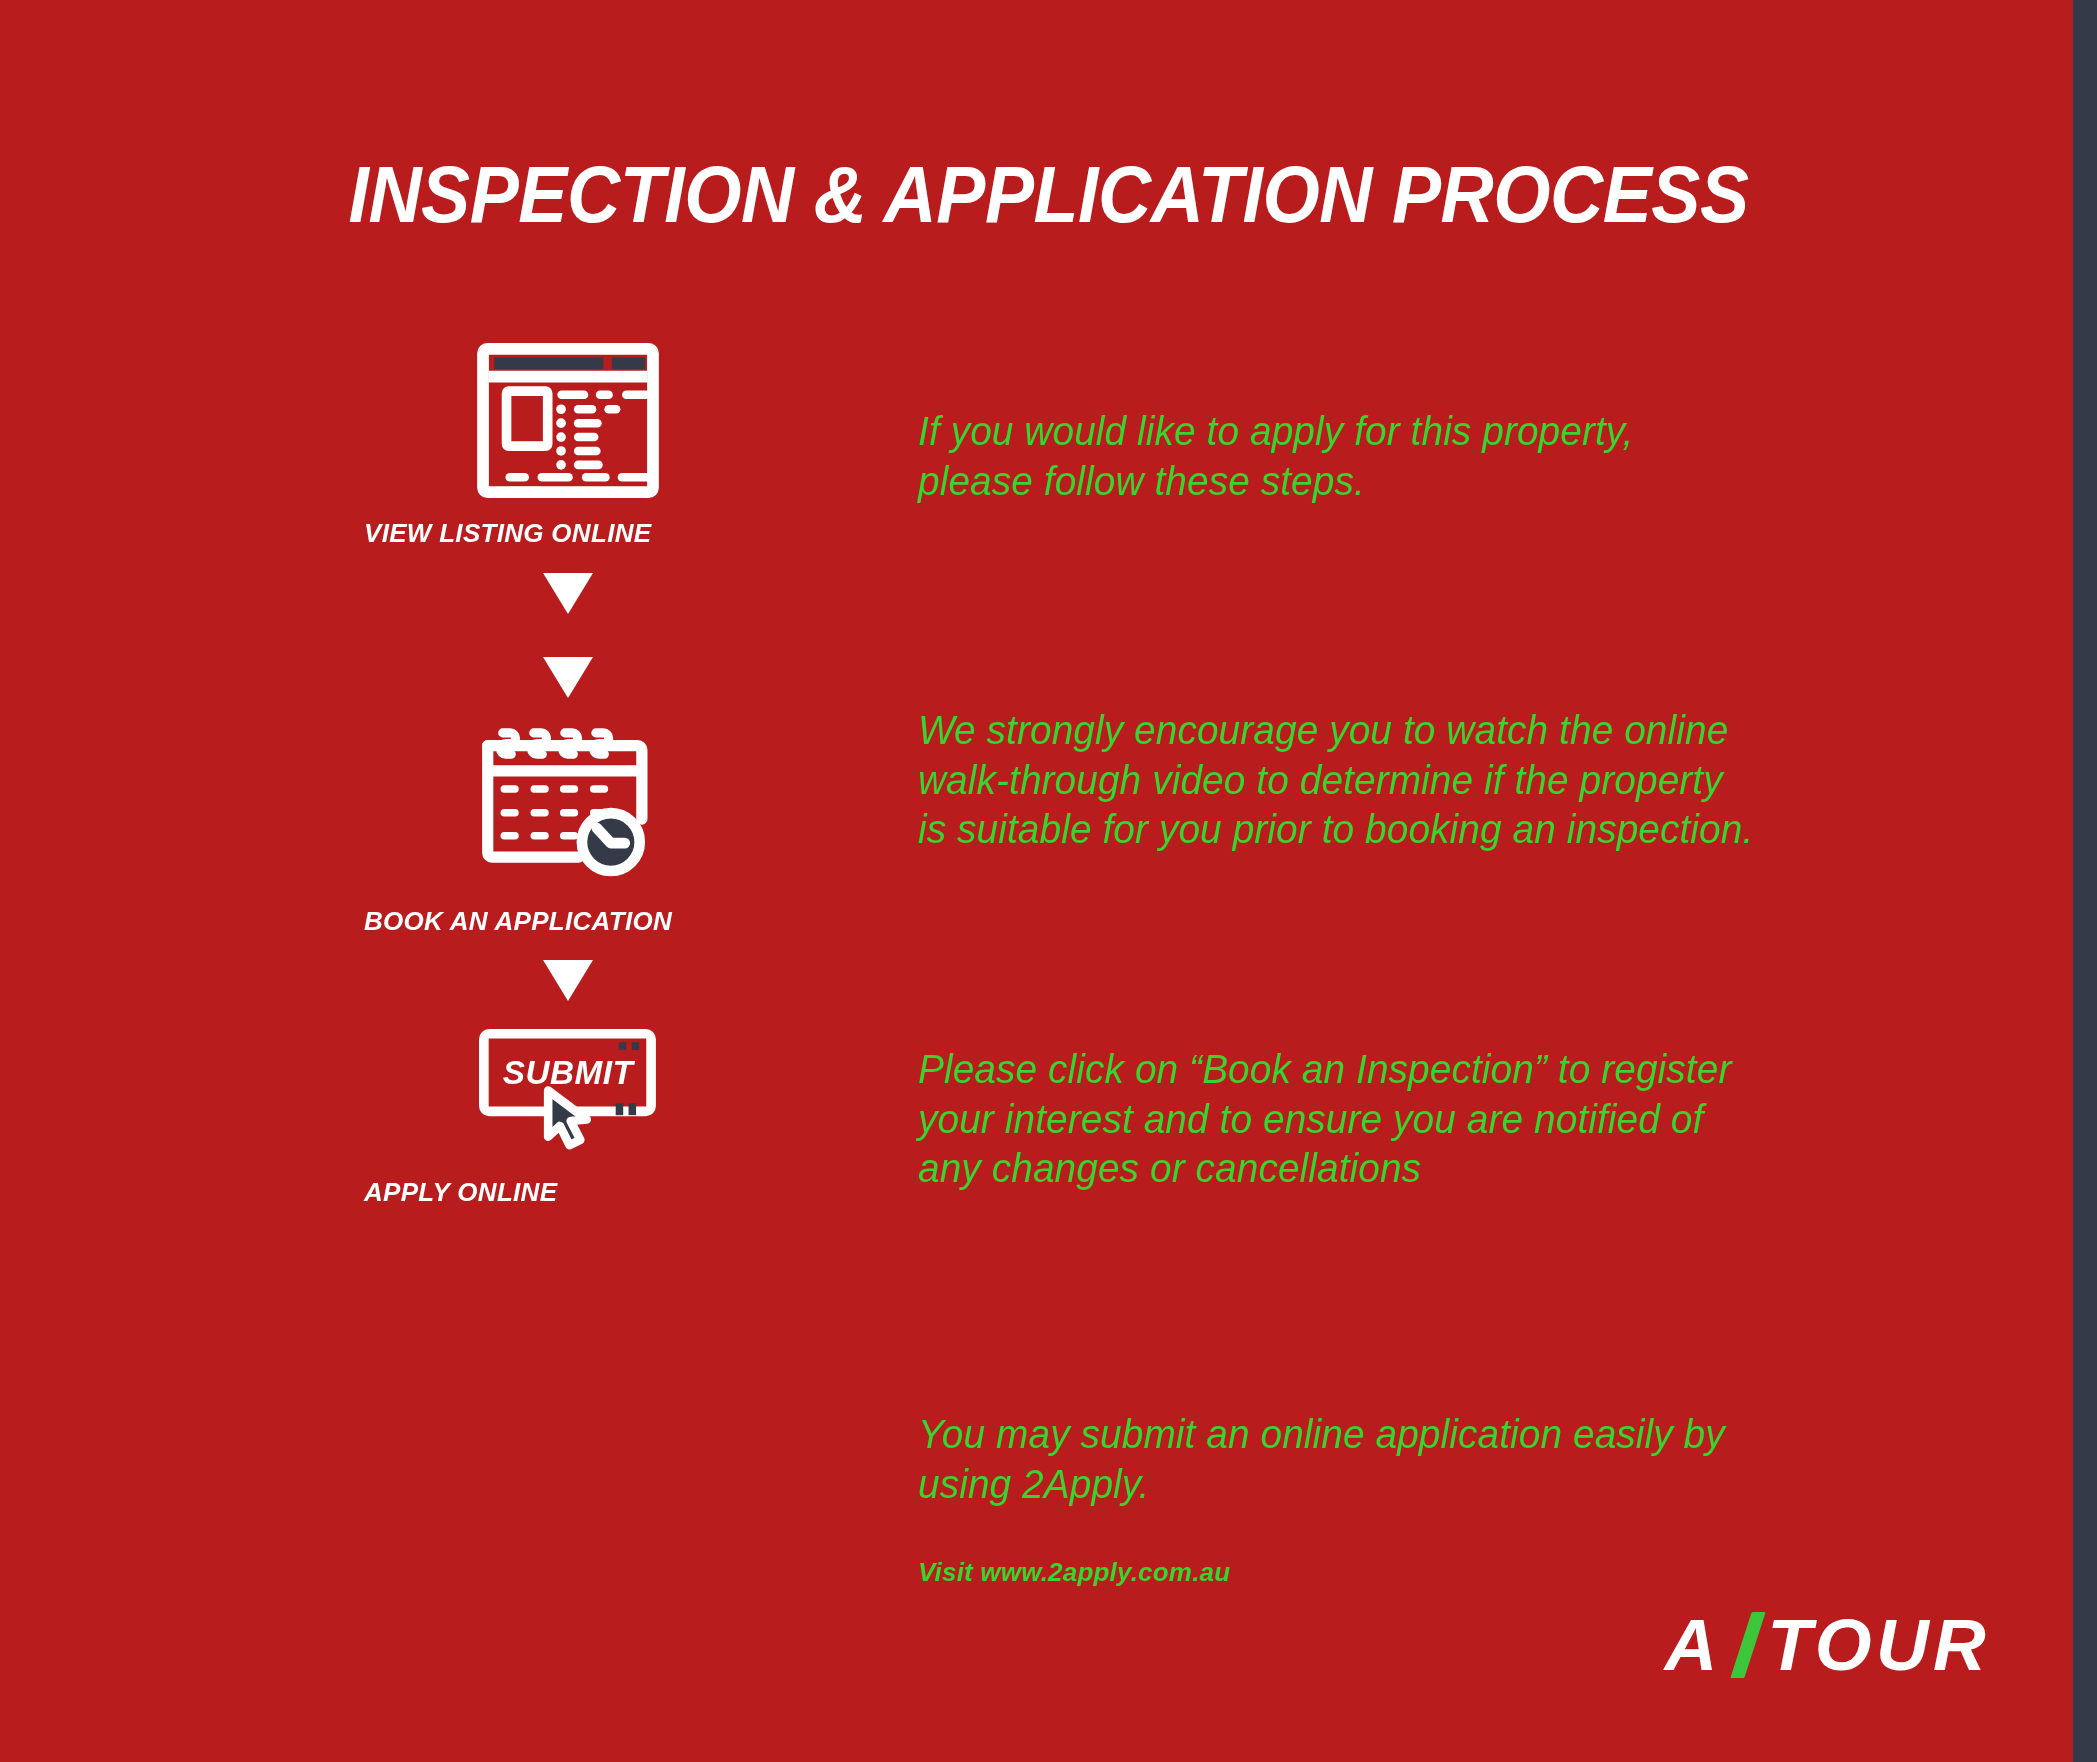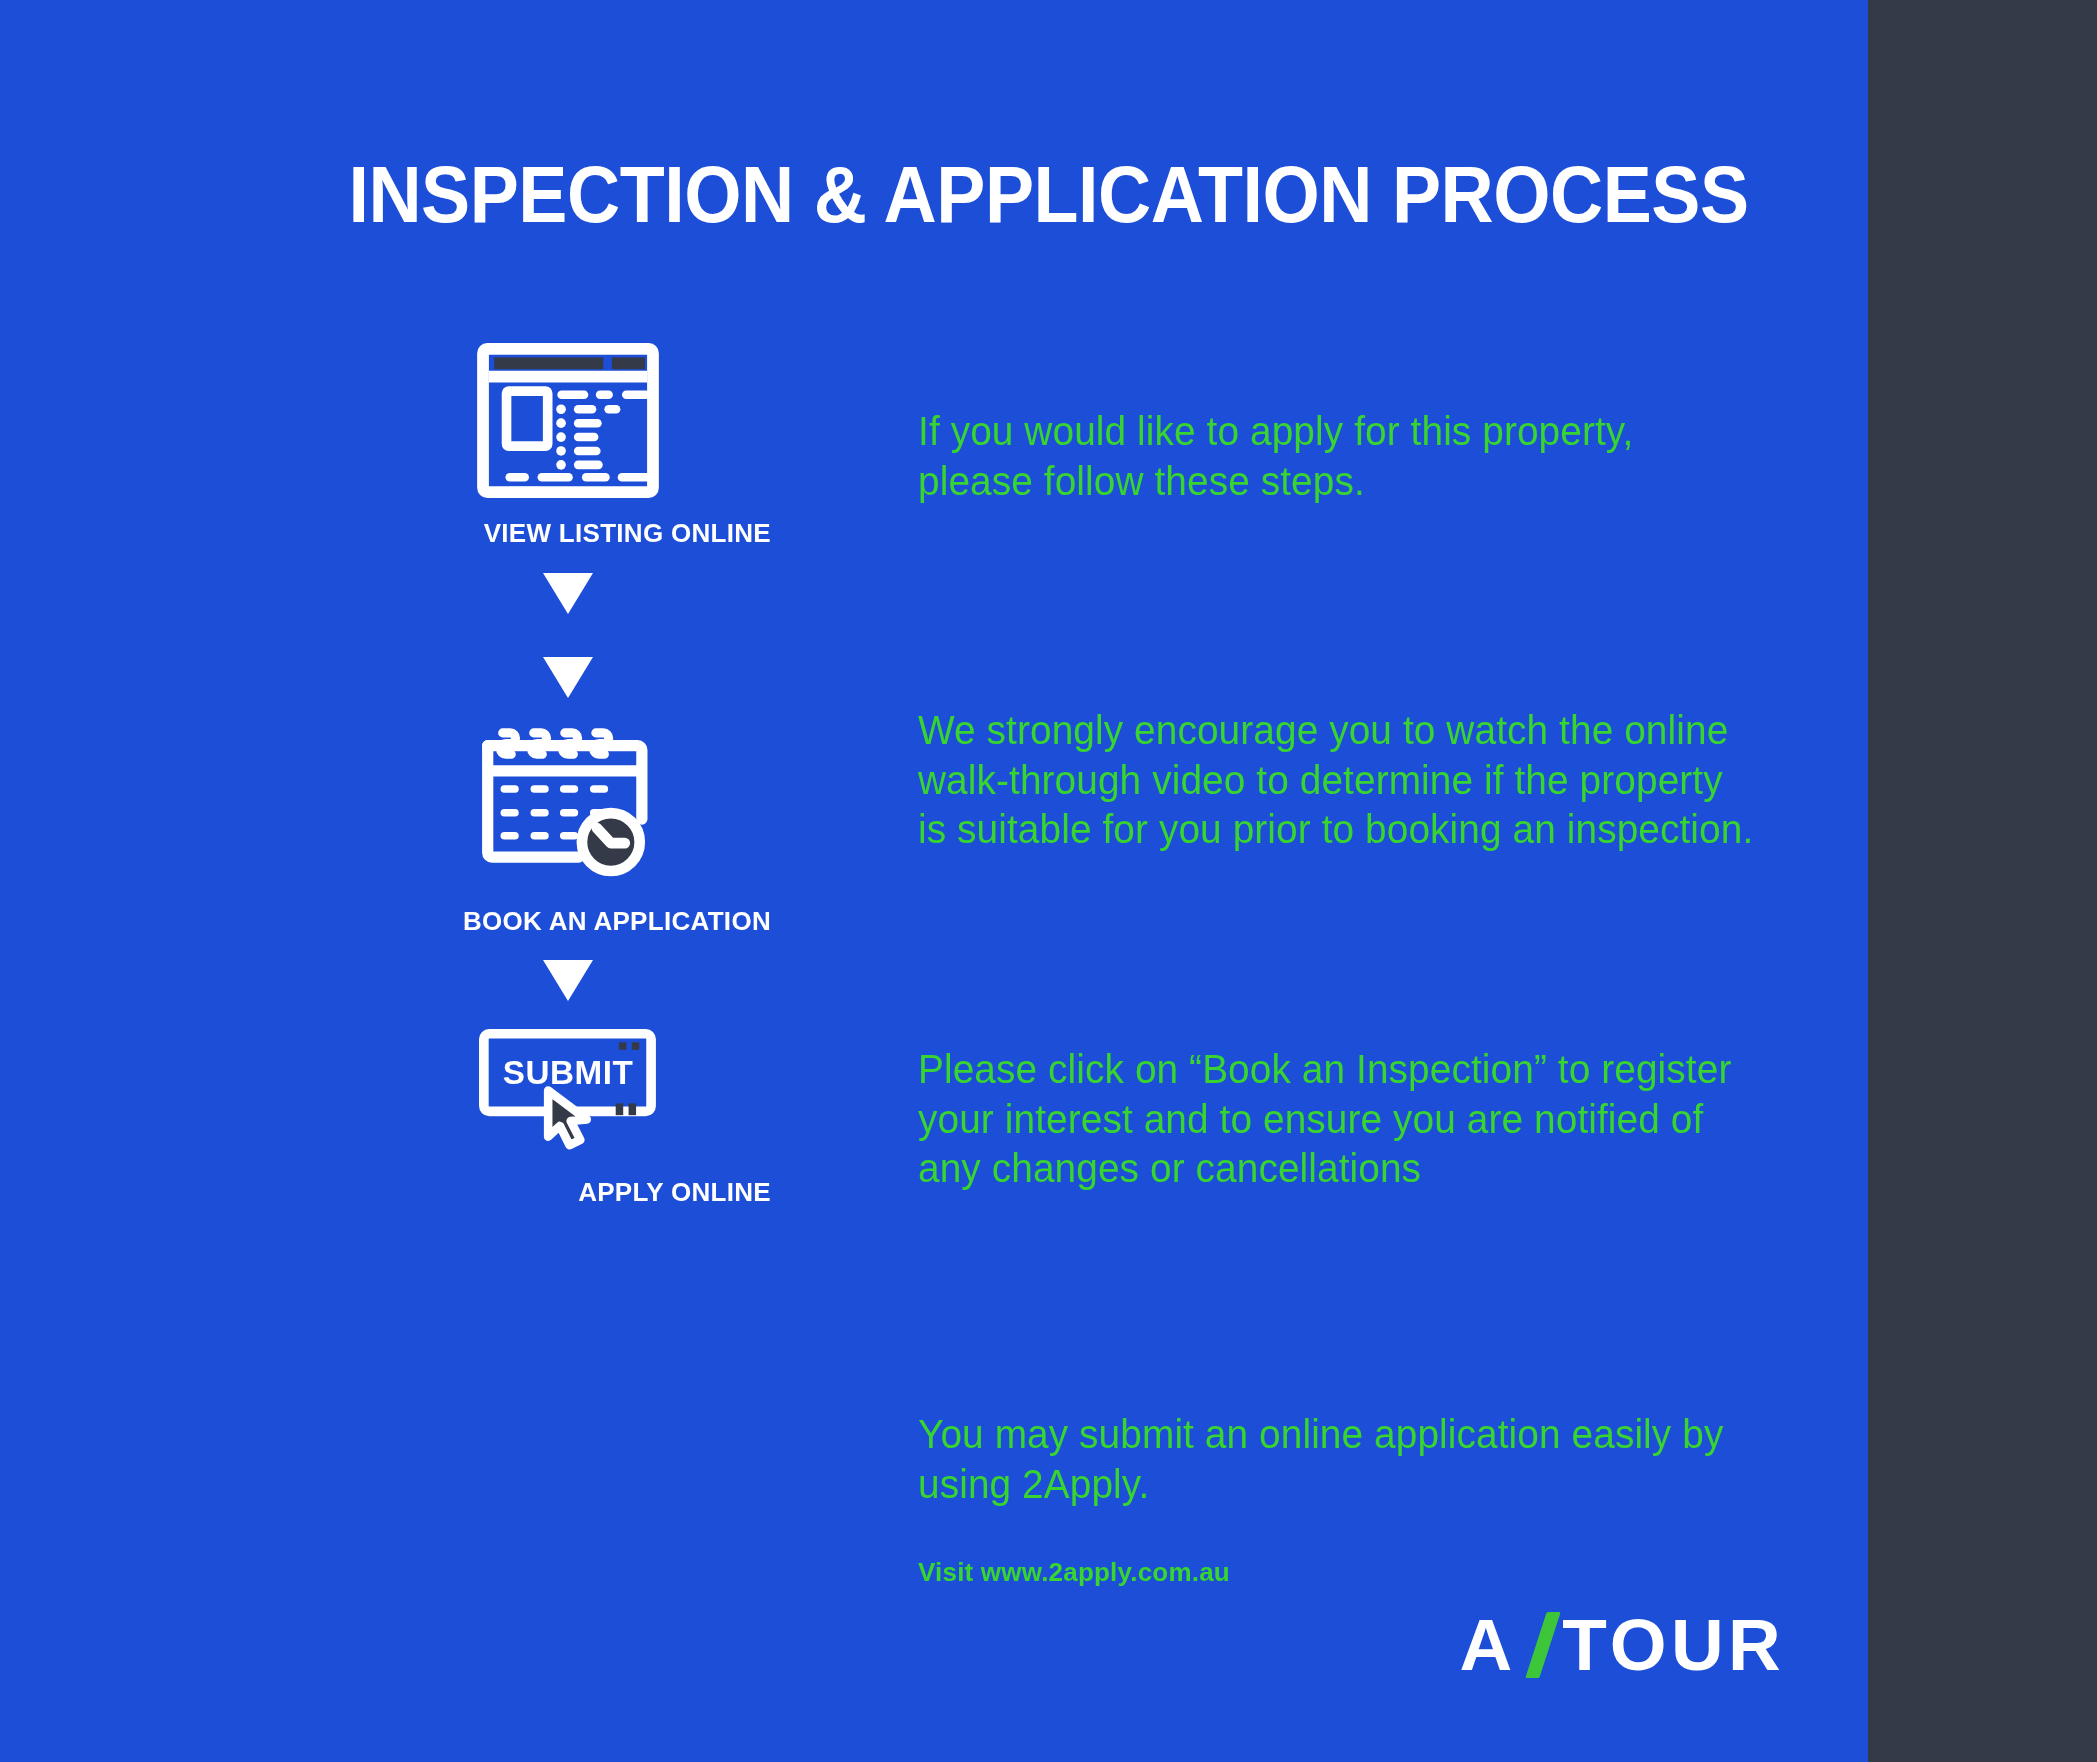--- a/index.html
+++ b/index.html
@@ -10,23 +10,24 @@
     width: 2097px;
     height: 1762px;
     background: #343a47;
     font-family: "Liberation Sans", sans-serif;
     overflow: hidden;
     position: relative;
   }
 
   .page {
     position: relative;
-    width: 1868px;
+    width: 2073px;
     height: 1762px;
-    background: #1d4ed8;
+    background: #b91c1c;
+    font-style: italic;
   }
 
   
   .title {
     position: absolute;
     left: 0;
     top: 155px;
     width: 2097px;
     text-align: center;
     color: #ffffff;
@@ -61,21 +62,21 @@
   }
 
   .step-label {
     display: block;
     color: #ffffff;
     font-weight: bold;
     font-size: 26px;
     letter-spacing: 0.3px;
     line-height: 1.26;
     white-space: pre-line;
-    text-align: right;
+    text-align: left;
   }
 
   .arrow {
     display: block;
     margin: 0 auto;
     width: 0;
     height: 0;
     border-left: 25px solid transparent;
     border-right: 25px solid transparent;
     border-top: 41px solid #ffffff;

